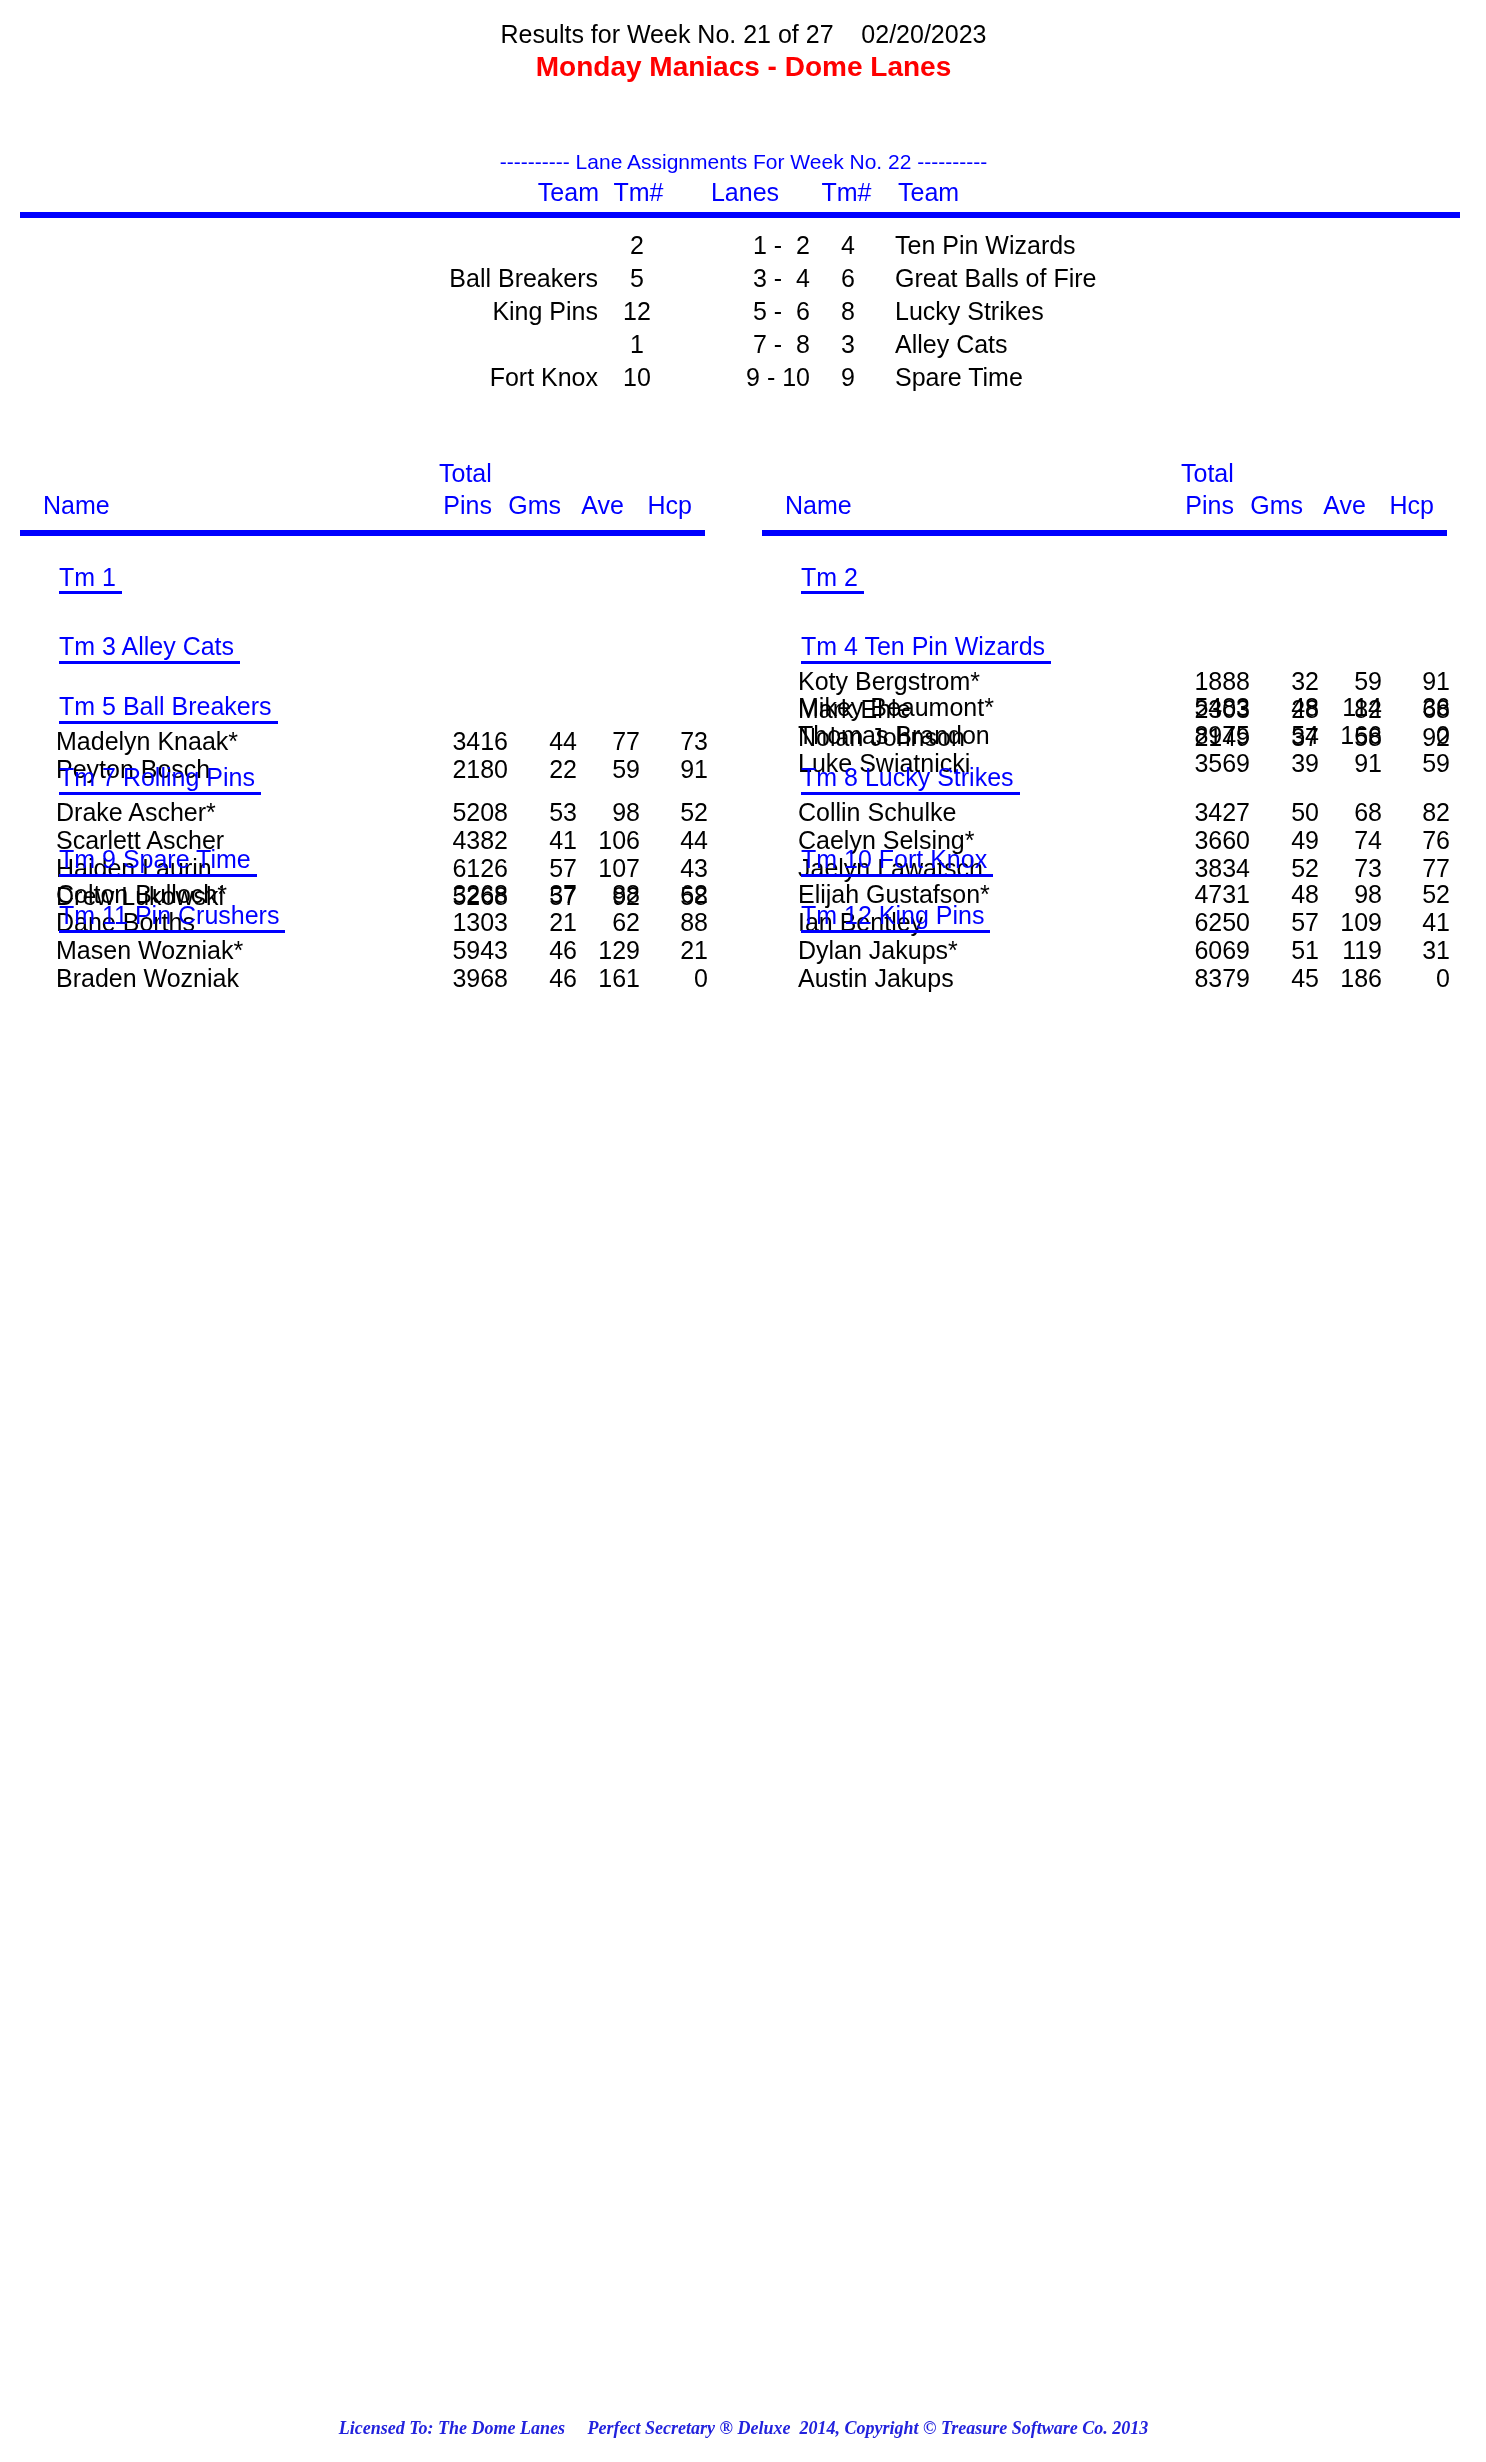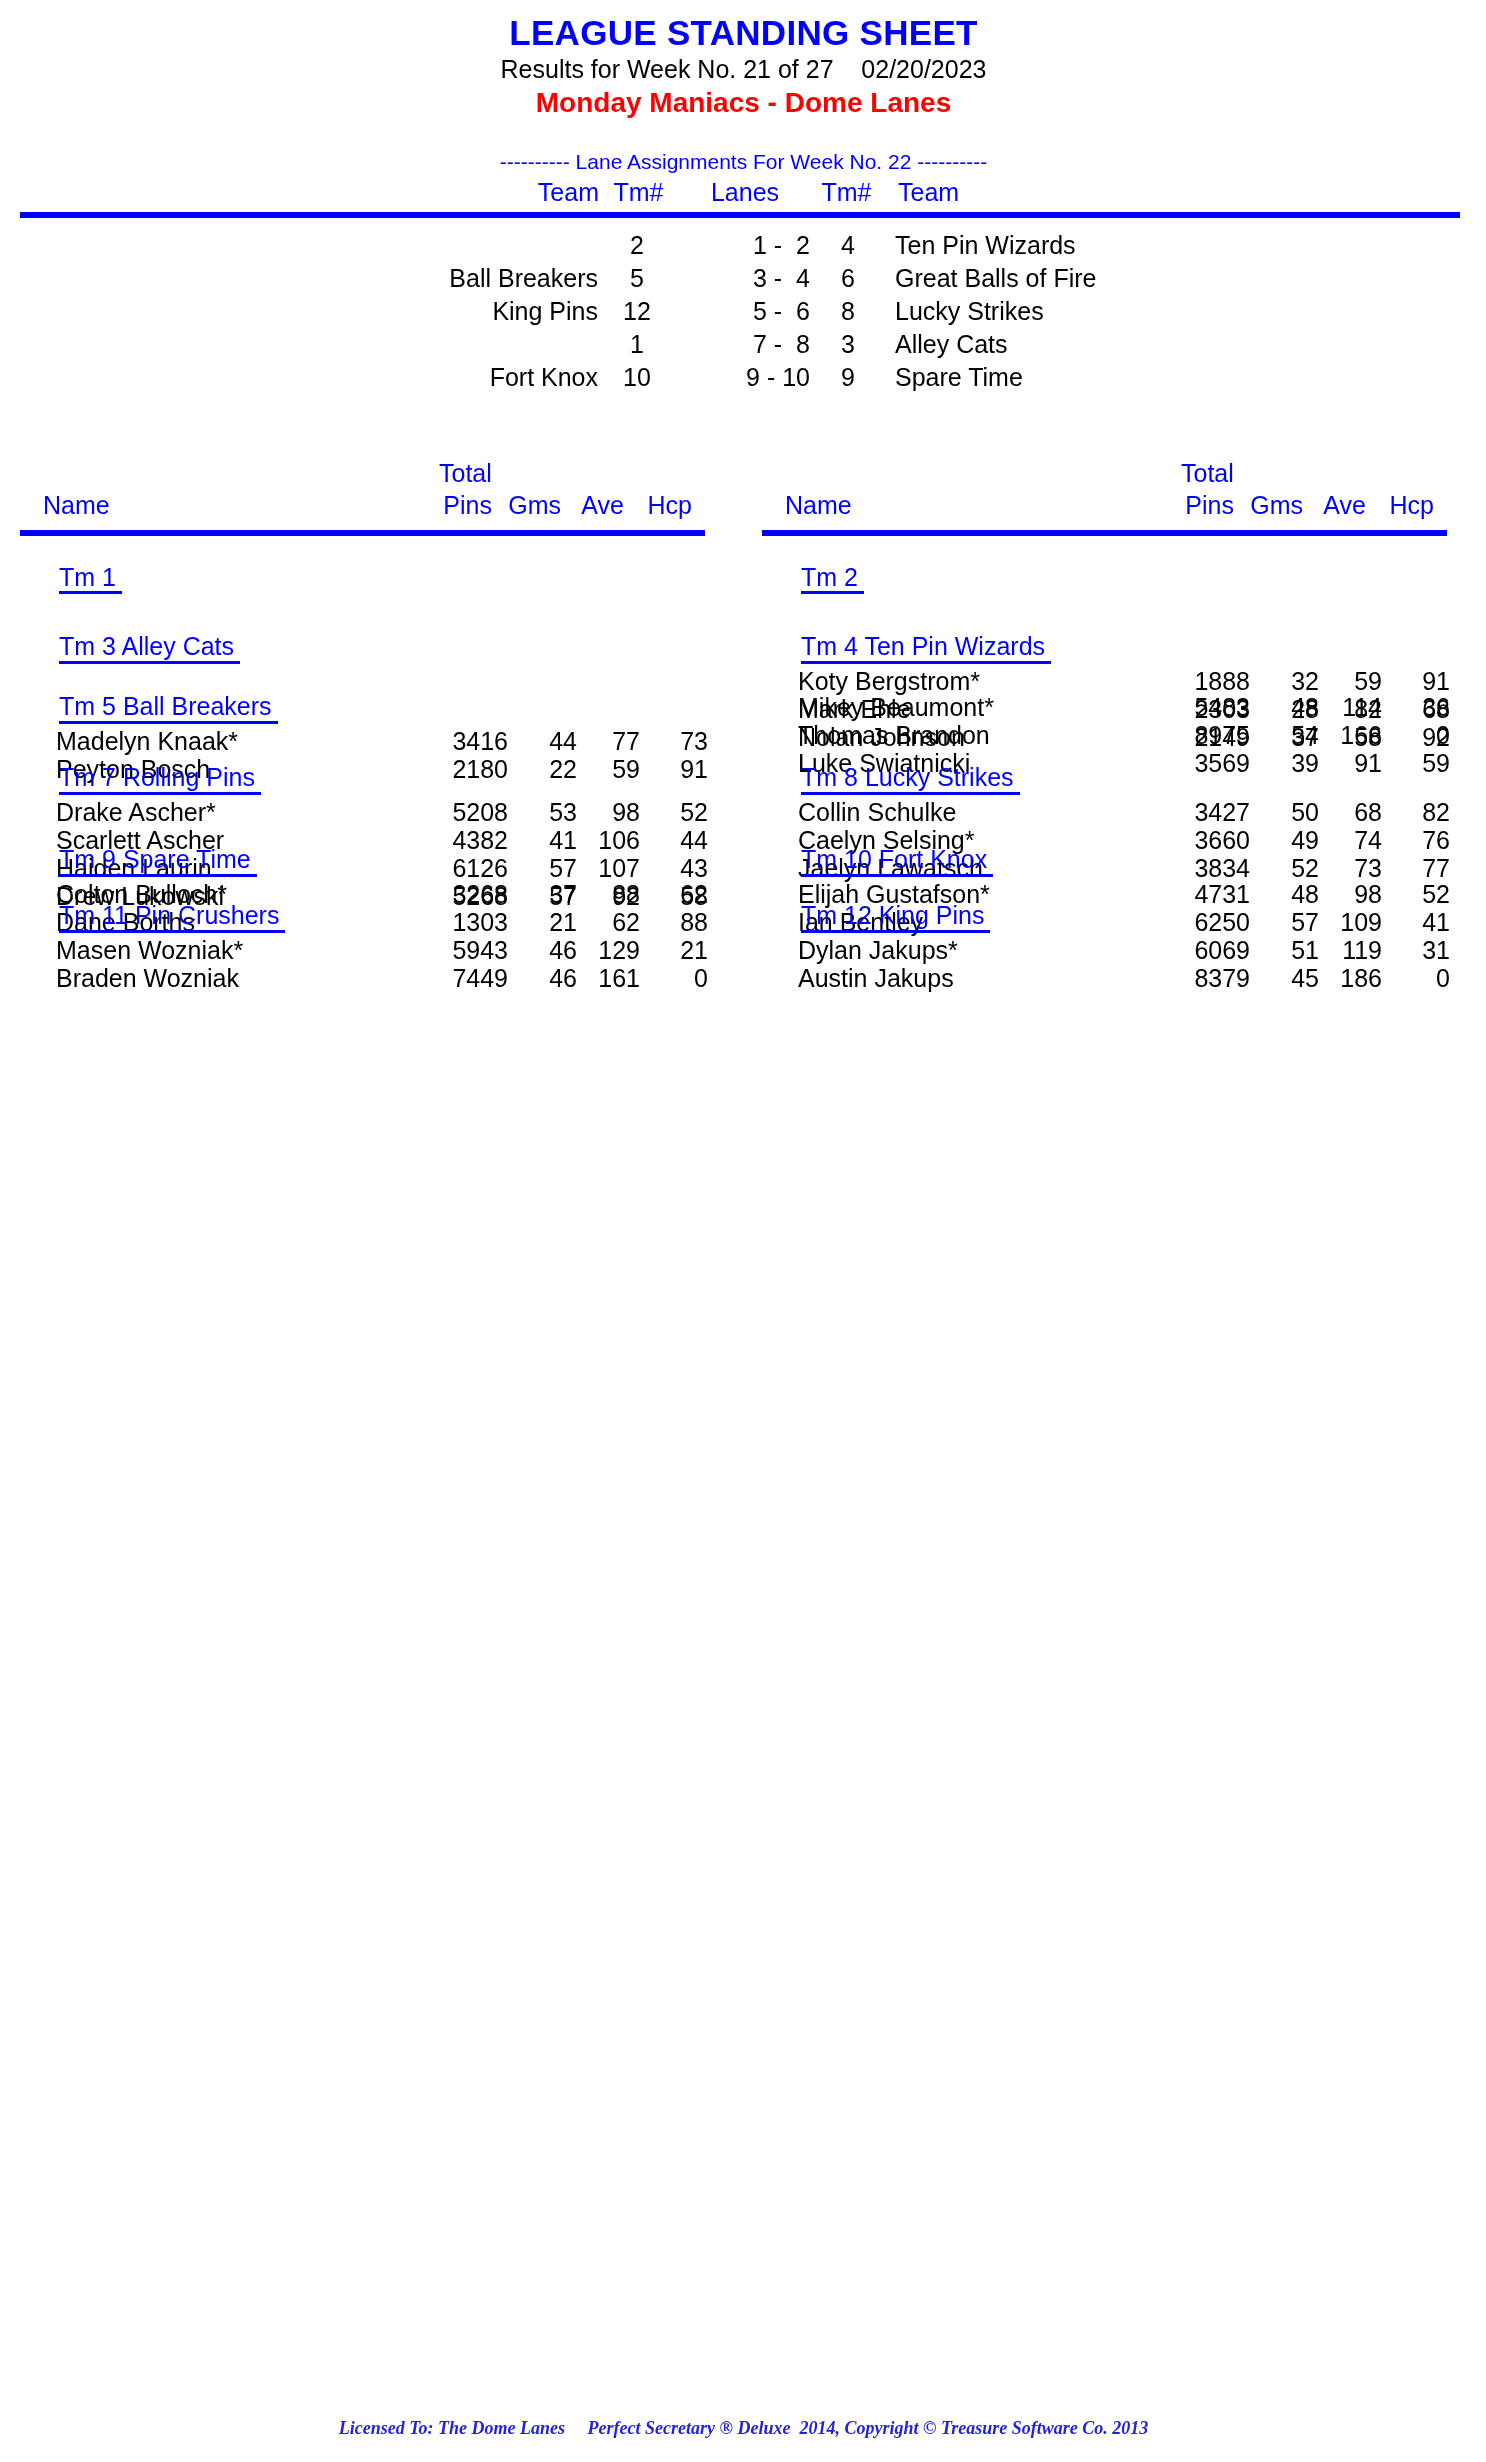--- a/index.html
+++ b/index.html
@@ -221,21 +221,20 @@
     font-weight: bold;
     font-size: 18px;
     color: #2222dd;
     white-space: pre;
   }
 </style>
 </head>
 <body>
 
 <div class="title-block">
-  <div class="sheet-title">LEAGUE STANDING SHEET</div>
   <div class="results-line">Results for Week No. 21 of 27    02/20/2023</div>
   <div class="league-line">Monday Maniacs - Dome Lanes</div>
 </div>
 
 <div class="lane-section">
   <div class="lane-heading">---------- Lane Assignments For Week No. 22 ----------</div>
   <div class="lane-colheads">
     <span class="lc-team-l">Team</span>
     <span class="lc-tmnum-l">Tm#</span>
     <span class="lc-lanes">Lanes</span>
@@ -370,21 +369,21 @@
           <div class="team-title-wrap"><span class="team-title">Tm 11 Pin Crushers</span></div>
           <div class="player-row">
             <span class="pr-name">Masen Wozniak*</span>
             <span class="pr-num pr-pins">5943</span>
             <span class="pr-num pr-gms">46</span>
             <span class="pr-num pr-ave">129</span>
             <span class="pr-num pr-hcp">21</span>
           </div>
           <div class="player-row">
             <span class="pr-name">Braden Wozniak</span>
-            <span class="pr-num pr-pins">7449</span>
+            <span class="pr-num pr-pins">3968</span>
             <span class="pr-num pr-gms">46</span>
             <span class="pr-num pr-ave">161</span>
             <span class="pr-num pr-hcp">0</span>
           </div>
         </div>
       </div>
   </div>
 
   <div class="col col-right">
     <div class="col-head">

